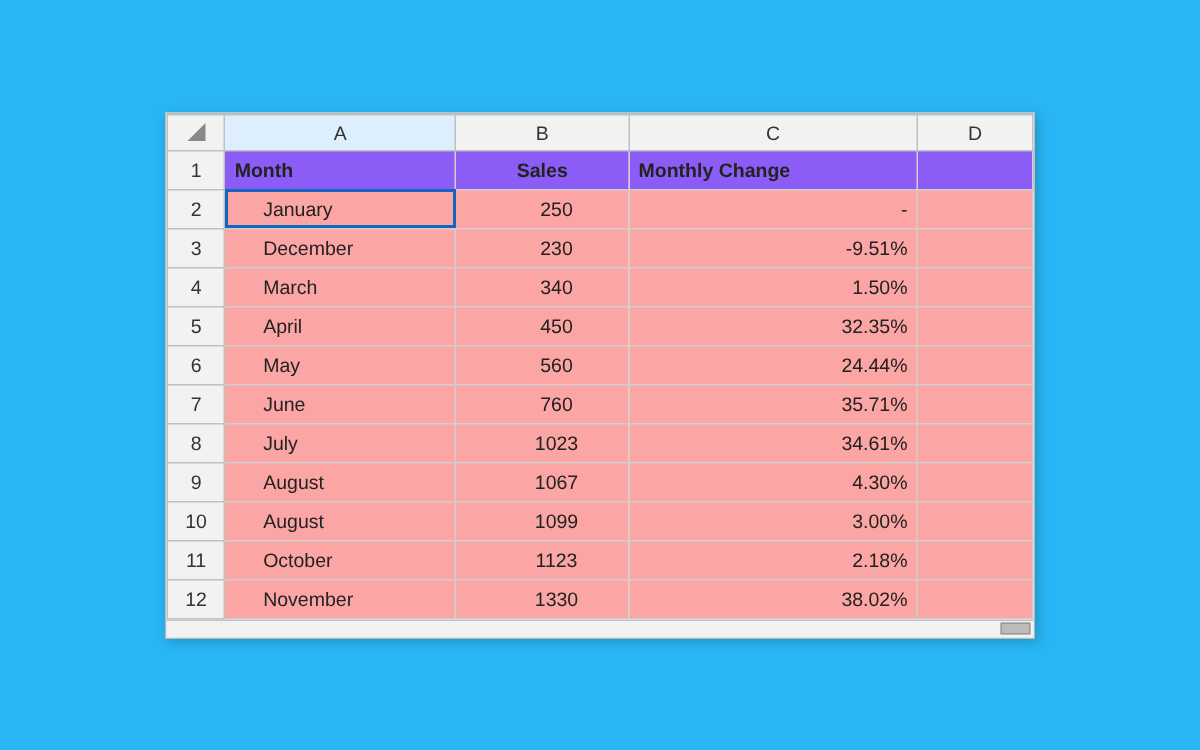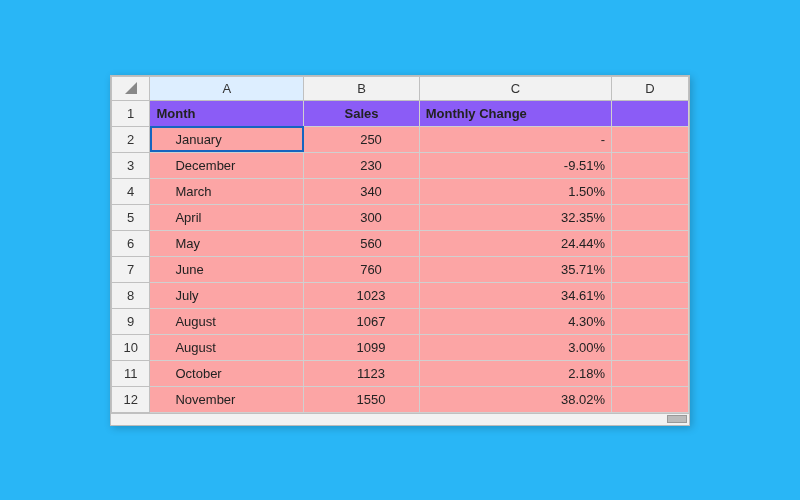--- a/index.html
+++ b/index.html
@@ -175,21 +175,21 @@
         <tr class="data-row">
           <td class="row-num">4</td>
           <td class="data-cell col-a">March</td>
           <td class="data-cell col-b">340</td>
           <td class="data-cell col-c">1.50%</td>
           <td class="data-cell col-d"></td>
         </tr>
         <tr class="data-row">
           <td class="row-num">5</td>
           <td class="data-cell col-a">April</td>
-          <td class="data-cell col-b">300</td>
+          <td class="data-cell col-b">450</td>
           <td class="data-cell col-c">32.35%</td>
           <td class="data-cell col-d"></td>
         </tr>
         <tr class="data-row">
           <td class="row-num">6</td>
           <td class="data-cell col-a">May</td>
           <td class="data-cell col-b">560</td>
           <td class="data-cell col-c">24.44%</td>
           <td class="data-cell col-d"></td>
         </tr>
@@ -224,21 +224,21 @@
         <tr class="data-row">
           <td class="row-num">11</td>
           <td class="data-cell col-a">October</td>
           <td class="data-cell col-b">1123</td>
           <td class="data-cell col-c">2.18%</td>
           <td class="data-cell col-d"></td>
         </tr>
         <tr class="data-row">
           <td class="row-num">12</td>
           <td class="data-cell col-a">November</td>
-          <td class="data-cell col-b">1550</td>
+          <td class="data-cell col-b">1330</td>
           <td class="data-cell col-c">38.02%</td>
           <td class="data-cell col-d"></td>
         </tr>
       </tbody>
   </table>
   <div class="scrollbar-row">
     <div class="scrollbar-thumb"></div>
   </div>
 </div>
 

